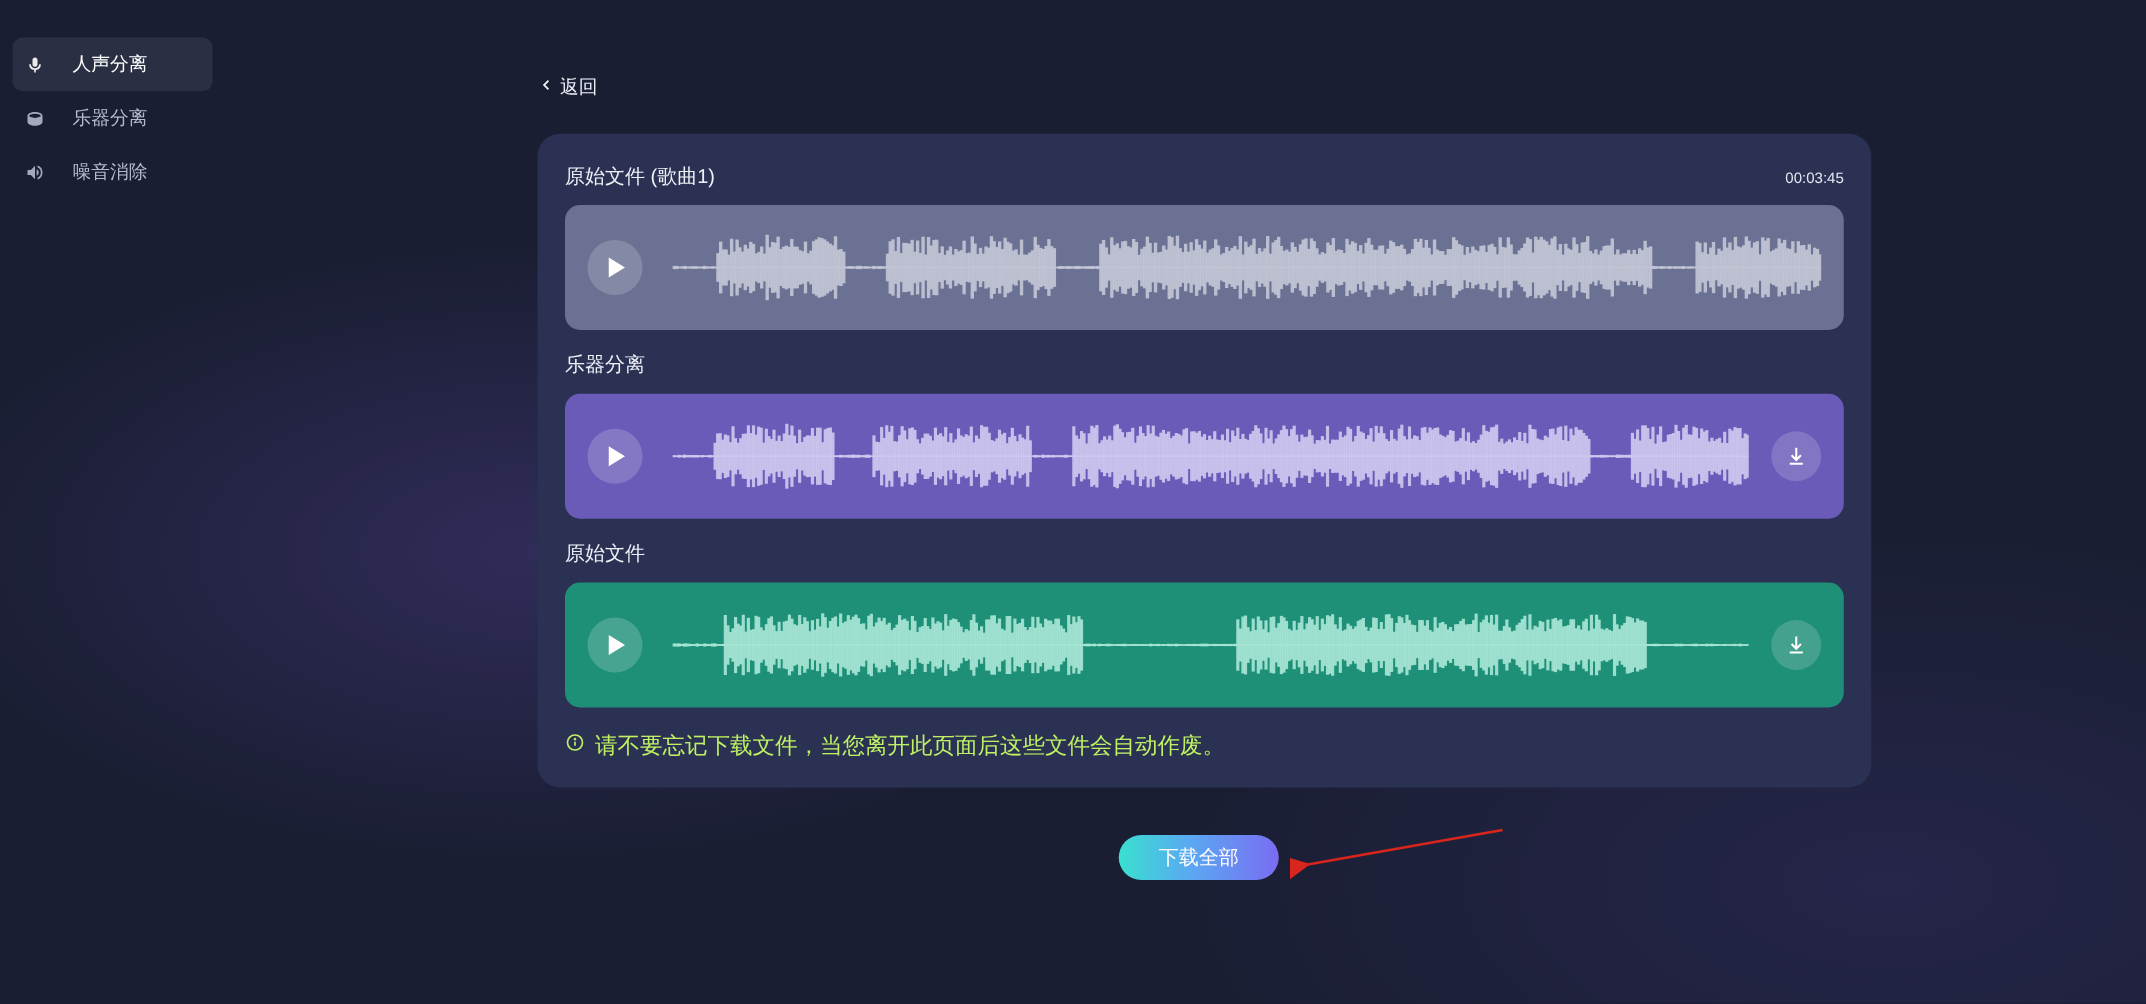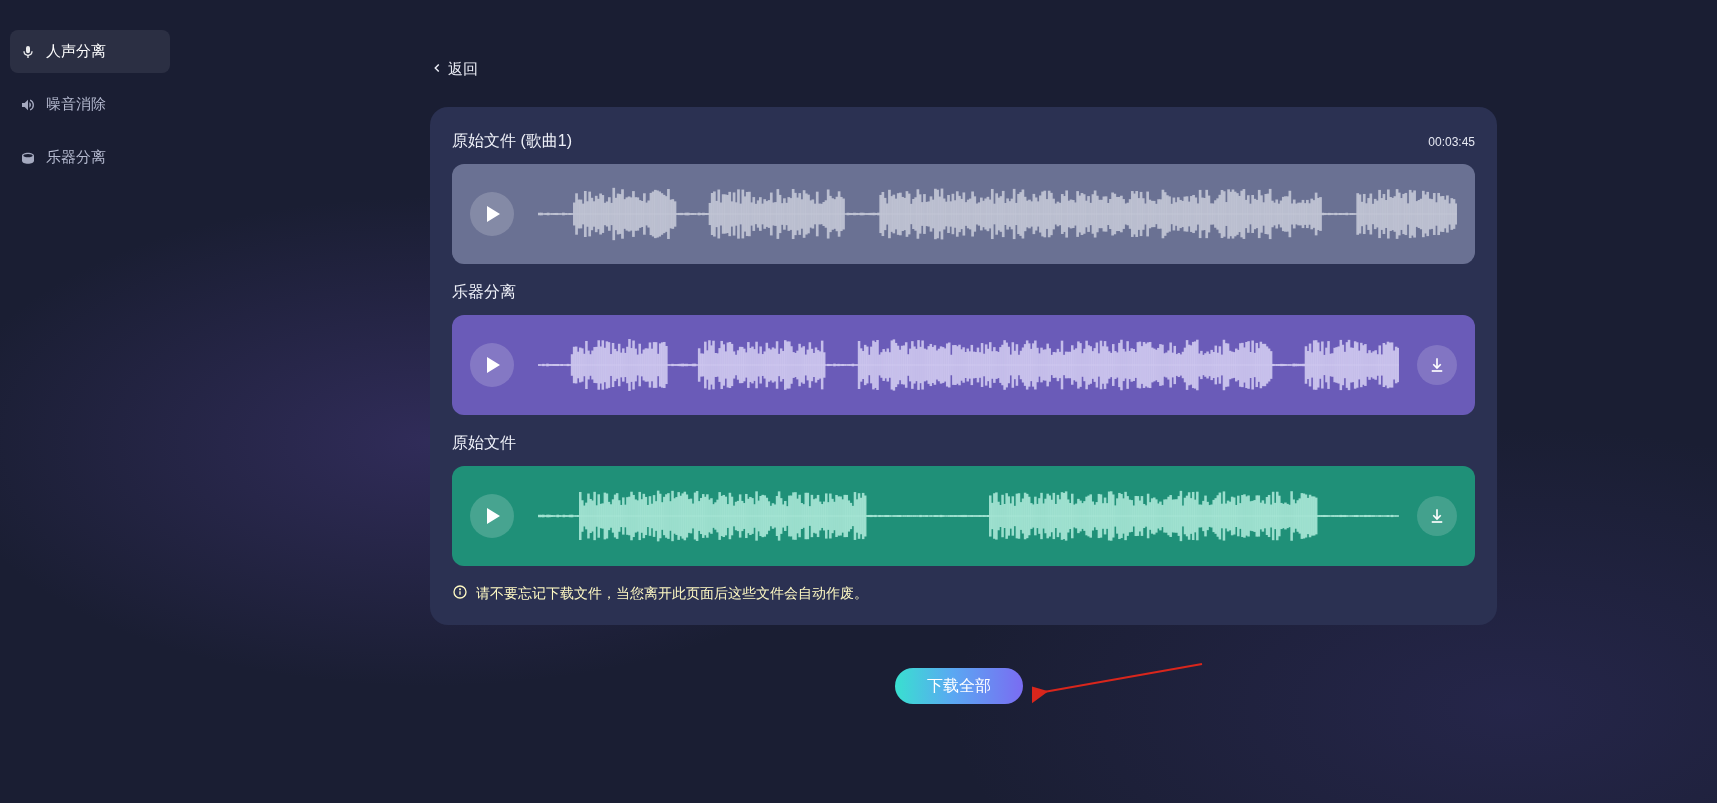--- a/index.html
+++ b/index.html
@@ -22,23 +22,23 @@
 
 
 .sidebar {
   position: absolute; left: 0; top: 0; width: 180px; height: 100%;
   padding: 30px 10px 0 10px; z-index: 2;
 }
 .sidebar-title {
   color: #9aa0b8; font-size: 14px; padding: 0 0 18px 8px;
 }
 .sidebar-item {
-  display: flex; align-items: center; gap: 10px;
+  display: flex; align-items: center; gap: 22px;
   padding: 12px 10px; border-radius: 8px;
-  color: #b4b9cf; font-size: 15px; cursor: pointer; margin-bottom: 10px;
+  color: #b4b9cf; font-size: 15px; cursor: pointer; 
 }
 .sidebar-item.active { background: rgba(255,255,255,0.08); color: #fff; }
 .sidebar-item .icon { width: 16px; height: 16px; display: inline-flex; align-items:center; justify-content:center; opacity: .9; }
 
 
 .main {
   position: absolute; left: 430px; top: 40px; right: 220px; z-index: 2; margin-top: 20px;
 }
 .back-link {
   color: #eceef7; font-size: 15px; cursor: pointer; display: inline-flex; align-items:center; gap:4px;
@@ -79,21 +79,21 @@
   display: flex; align-items: center; justify-content: center;
   cursor: pointer; flex: 0 0 40px; margin-left: 18px;
 }
 .wave-canvas {
   flex: 1 1 auto; height: 60px; position: relative;
 }
 .wave-canvas svg { width: 100%; height: 100%; display:block; }
 
 .notice {
   display: flex; align-items: center; gap: 8px;
-  color: #fef9c3; font-size: 14px; margin-top: 18px;
+  color: #bef264; font-size: 18px; margin-top: 18px;
 }
 
 .download-all {
   position: absolute; left: 895px; top: 668px; z-index: 3;
   width: 128px; height: 36px; border-radius: 22px; border:none;
   background: linear-gradient(90deg, #39e0d0 0%, #5aa8f2 45%, #7a6cf2 100%);
   color: #fff; font-size: 16px; cursor: pointer;
   display: flex; align-items: center; justify-content: center;
 }
 
@@ -114,33 +114,33 @@
       <svg viewBox="0 0 24 24" width="16" height="16" fill="currentColor">
           <path d="M12 14a3 3 0 0 0 3-3V6a3 3 0 1 0-6 0v5a3 3 0 0 0 3 3zm5-3a5 5 0 0 1-10 0H5a7 7 0 0 0 6 6.92V21h2v-3.08A7 7 0 0 0 19 11h-2z"></path>
         </svg>
     </span>
     <span>人声分离</span>
   </div>
 
   <div class="sidebar-item">
     <span class="icon">
       <svg viewBox="0 0 24 24" width="16" height="16" fill="currentColor">
+          <path d="M12 4C7 4 3 6 3 8.5V16c0 2.5 4 4.5 9 4.5s9-2 9-4.5V8.5C21 6 17 4 12 4zm0 2c4.3 0 7 1.5 7 2.5S16.3 11 12 11 5 9.5 5 8.5 7.7 6 12 6z"></path>
+        </svg>
+    </span>
+    <span>乐器分离</span>
+  </div>
+
+  <div class="sidebar-item">
+    <span class="icon">
+      <svg viewBox="0 0 24 24" width="16" height="16" fill="currentColor">
           <path d="M3 9v6h4l5 5V4L7 9H3zm13.5 3a4.5 4.5 0 0 0-2.5-4v8a4.5 4.5 0 0 0 2.5-4zm2.5 0a7 7 0 0 1-4 6.3v2.1A9 9 0 0 0 21 12a9 9 0 0 0-6-8.4v2.1A7 7 0 0 1 19 12z"></path>
         </svg>
     </span>
     <span>噪音消除</span>
-  </div>
-
-  <div class="sidebar-item">
-    <span class="icon">
-      <svg viewBox="0 0 24 24" width="16" height="16" fill="currentColor">
-          <path d="M12 4C7 4 3 6 3 8.5V16c0 2.5 4 4.5 9 4.5s9-2 9-4.5V8.5C21 6 17 4 12 4zm0 2c4.3 0 7 1.5 7 2.5S16.3 11 12 11 5 9.5 5 8.5 7.7 6 12 6z"></path>
-        </svg>
-    </span>
-    <span>乐器分离</span>
   </div>
 </aside>
 
 <main class="main">
   <div class="back-link">
     <span>
       <svg viewBox="0 0 24 24" width="14" height="14" fill="none" stroke="currentColor" stroke-width="2.5">
           <polyline points="15 18 9 12 15 6"></polyline>
         </svg>
     </span>

